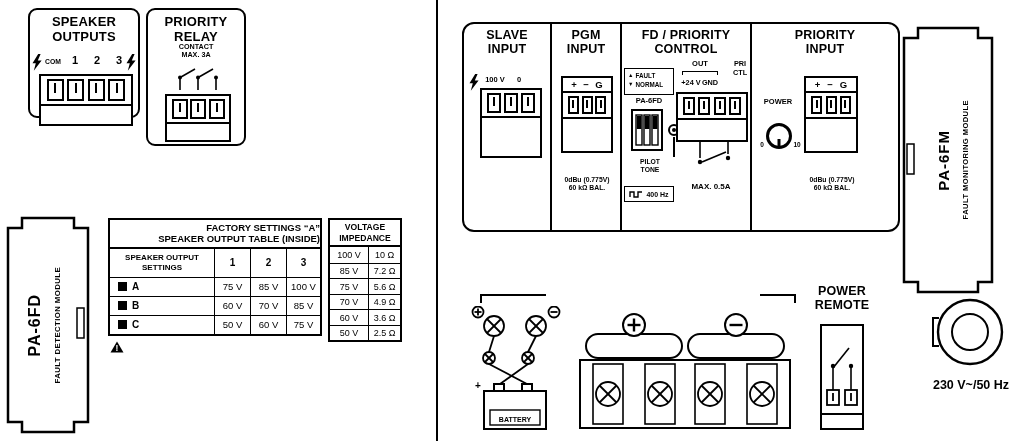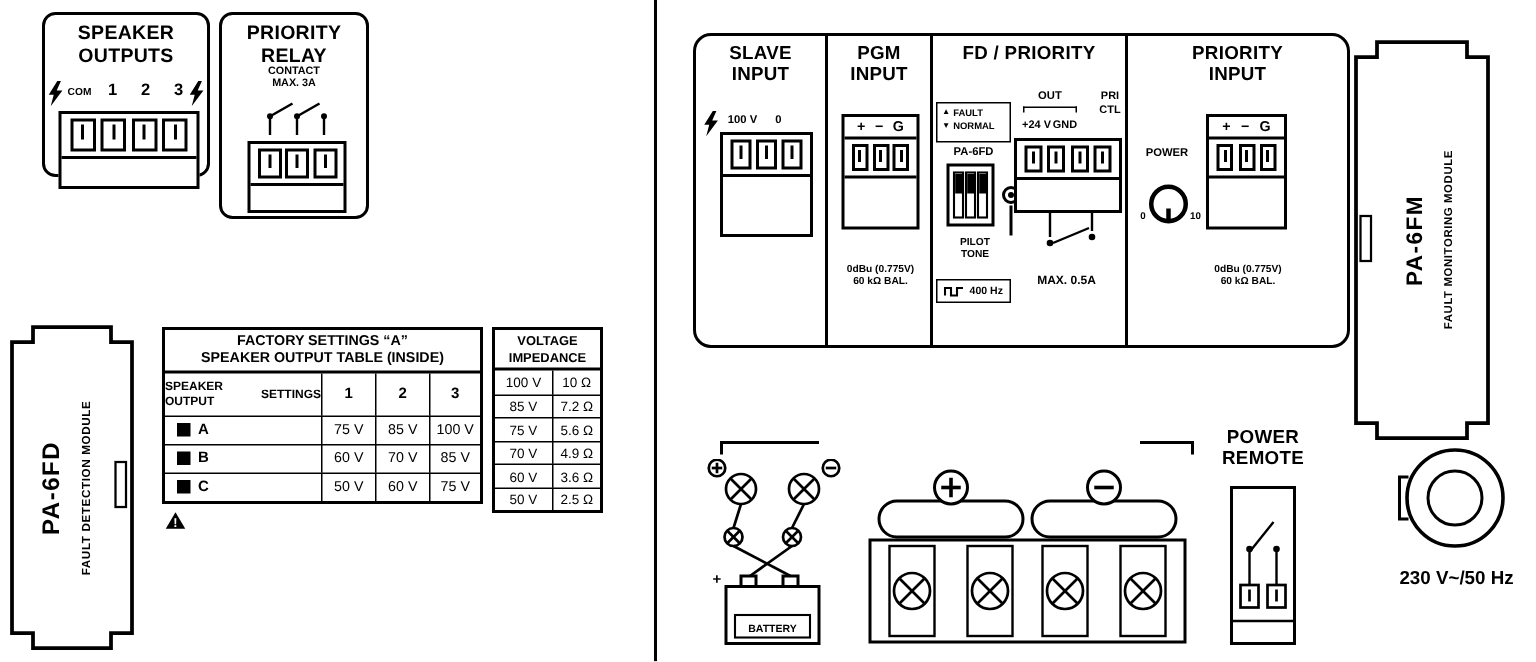--- a/index.html
+++ b/index.html
@@ -116,26 +116,26 @@
   <svg class="abs" style="left:6px;top:216px" width="84" height="218" viewBox="0 0 84 218">
     <path d="M16,2 H68 V12 H82 V206 H68 V216 H16 V206 H2 V12 H16 Z" fill="none" stroke="#000" stroke-width="2.5"></path>
     <rect x="71" y="92" width="7" height="30" fill="none" stroke="#000" stroke-width="1.5"></rect>
   </svg>
   <div class="abs modtext" style="left:6px;top:216px;width:76px;height:218px">
     <span class="rot" style="font-size:16px;font-weight:bold;letter-spacing:1px">PA-6FD</span>
     <span class="rot" style="font-size:7.8px;font-weight:bold;letter-spacing:.4px">FAULT DETECTION MODULE</span>
   </div>
 
   <div class="abs ftable" style="left:108px;top:218px;width:214px">
-    <div style="text-align:center;font-weight:bold;font-size:9.5px;line-height:1.2;padding:2px 0;border-bottom:2px solid #000">
+    <div style="text-align:right;font-weight:bold;font-size:9.5px;line-height:1.2;padding:2px 0;border-bottom:2px solid #000">
       <div>FACTORY SETTINGS “A”</div>
       <div>SPEAKER OUTPUT TABLE (INSIDE)</div>
     </div>
     <div class="fgrid">
-      <div class="fcell c1 r1" style="min-height:28px;font-weight:bold;font-size:8px;line-height:1.25">
+      <div class="fcell c1 r1" style="min-height:28px;flex-direction:column;font-weight:bold;font-size:8px;line-height:1.25">
         <div>SPEAKER OUTPUT</div>
         <div>SETTINGS</div>
       </div>
       <div class="fcell r1" style="min-height:28px;font-weight:bold;font-size:10px">1</div>
       <div class="fcell r1" style="min-height:28px;font-weight:bold;font-size:10px">2</div>
       <div class="fcell r1" style="min-height:28px;font-weight:bold;font-size:10px">3</div>
 
       <div class="fcell c1 flabel">
           <span class="sq"></span>
           <span>A</span>
@@ -232,20 +232,21 @@
       </div>
       <div class="base" style="height:34px"></div>
     </div>
     <div class="abs cb" style="left:87px;top:152px;width:72px;font-size:6.8px">
       <div>0dBu (0.775V)</div>
       <div>60 kΩ BAL.</div>
     </div>
 
     <div class="abs ttl ttl-md" style="left:156px;top:4px;width:132px">
       <div>FD / PRIORITY</div>
+      <div>CONTROL</div>
     </div>
     <div class="abs" style="left:160px;top:44px;width:50px;height:27px;border:1.5px solid #000;padding:2px 0 0 3px;line-height:1.45">
       <div style="display:flex;align-items:center;gap:2px">
         <span style="font-size:5.5px">▲</span>
         <span style="font-size:6.3px;font-weight:bold">FAULT</span>
       </div>
       <div style="display:flex;align-items:center;gap:2px">
         <span style="font-size:5.5px">▼</span>
         <span style="font-size:6.3px;font-weight:bold">NORMAL</span>
       </div>

